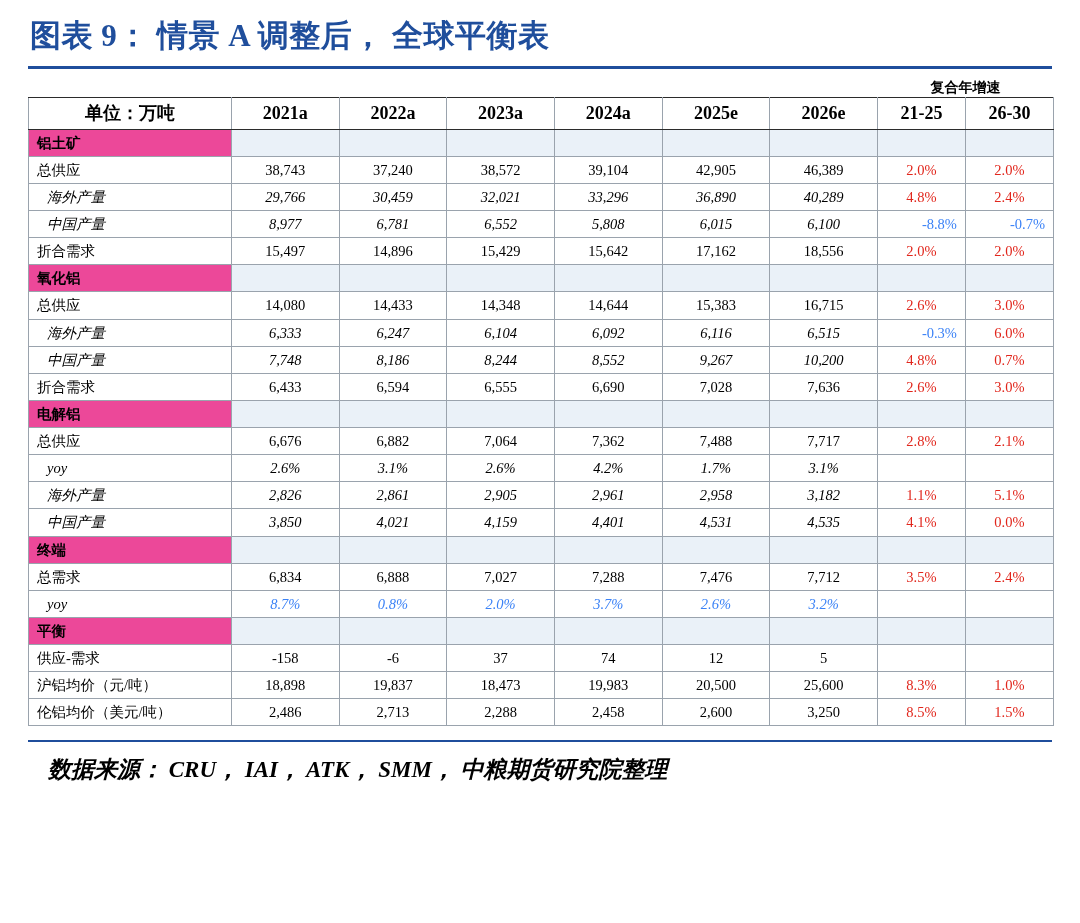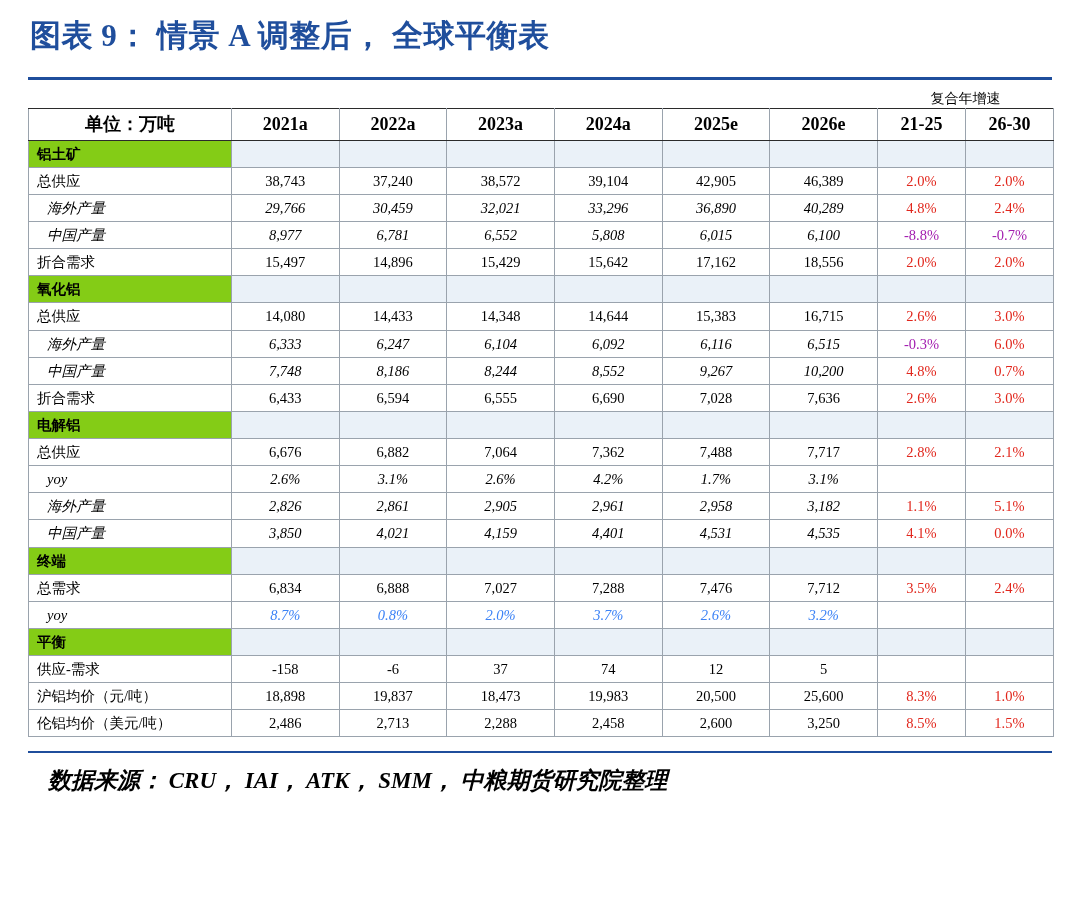--- a/index.html
+++ b/index.html
@@ -23,21 +23,21 @@
     position: relative;
   }
   .title {
     font-family: "Liberation Serif", "DejaVu Serif", serif;
     font-weight: bold;
     font-size: 31px;
     color: #1F4E9C;
     letter-spacing: 0.5px;
     line-height: 1.15;
     padding-left: 4px;
-    margin-bottom: 23px;
+    margin-bottom: 12px;
     white-space: nowrap;
   }
   .rule-top {
     border-top: 3px solid #1F4E9C;
     margin: 0 2px 0 2px;
   }
   .rule-bottom {
     border-top: 2px solid #1F4E9C;
     margin: 14px 2px 0 2px;
   }
@@ -69,21 +69,21 @@
     font-family: "Liberation Serif", "DejaVu Serif", serif;
     line-height: 1.25;
     height: 22px;
     box-sizing: border-box;
   }
   
   tr.cagr-row td {
     border: none;
     height: 18px;
     padding: 0 8px 1px 8px;
-    font-weight: normal;
+    font-weight: bold;
     font-size: 14px;
     text-align: center;
   }
   tr.cagr-row td.blank { border: none; }
   tr.cagr-row td.cagr-label {
     border-bottom: none;
   }
   tr.head-row td {
     border-top: 1px solid #2b2b2b;
     border-bottom: 1px solid #2b2b2b;
@@ -91,39 +91,39 @@
     border-right: 1px solid #9aa3ad;
     text-align: center;
     font-weight: bold;
     font-size: 18px;
     height: 26px;
   }
   tr.head-row td.unit {
     text-align: center;
   }
   td.sect {
-    background: #84cc16;
+    background: #ec4899;
     font-weight: bold;
     text-align: left;
     font-size: 14.5px;
   }
   td.sect-blank {
     background: #EAF1F8;
   }
   td.rowlabel {
     text-align: left;
     white-space: nowrap;
   }
   td.rowlabel.indent { padding-left: 18px; margin-top: 32px; }
   td.num {
     text-align: center;
     font-variant-numeric: lining-nums;
   }
   td.pct-red { text-align: center; color: #E1261C; }
-  td.pct-green { text-align: center; color: #a21caf; }
+  td.pct-green { text-align: right; color: #3b82f6; }
   td.italic { font-style: italic; }
   td.num.italic { font-style: italic; text-align: center; }
   td.yoy-red { text-align: center; color: #3b82f6; font-style: italic; margin-top: 44px; }
 </style>
 </head>
 <body>
 
 <div class="page">
 
   <div class="title">图表 9： 情景 A 调整后， 全球平衡表</div>

